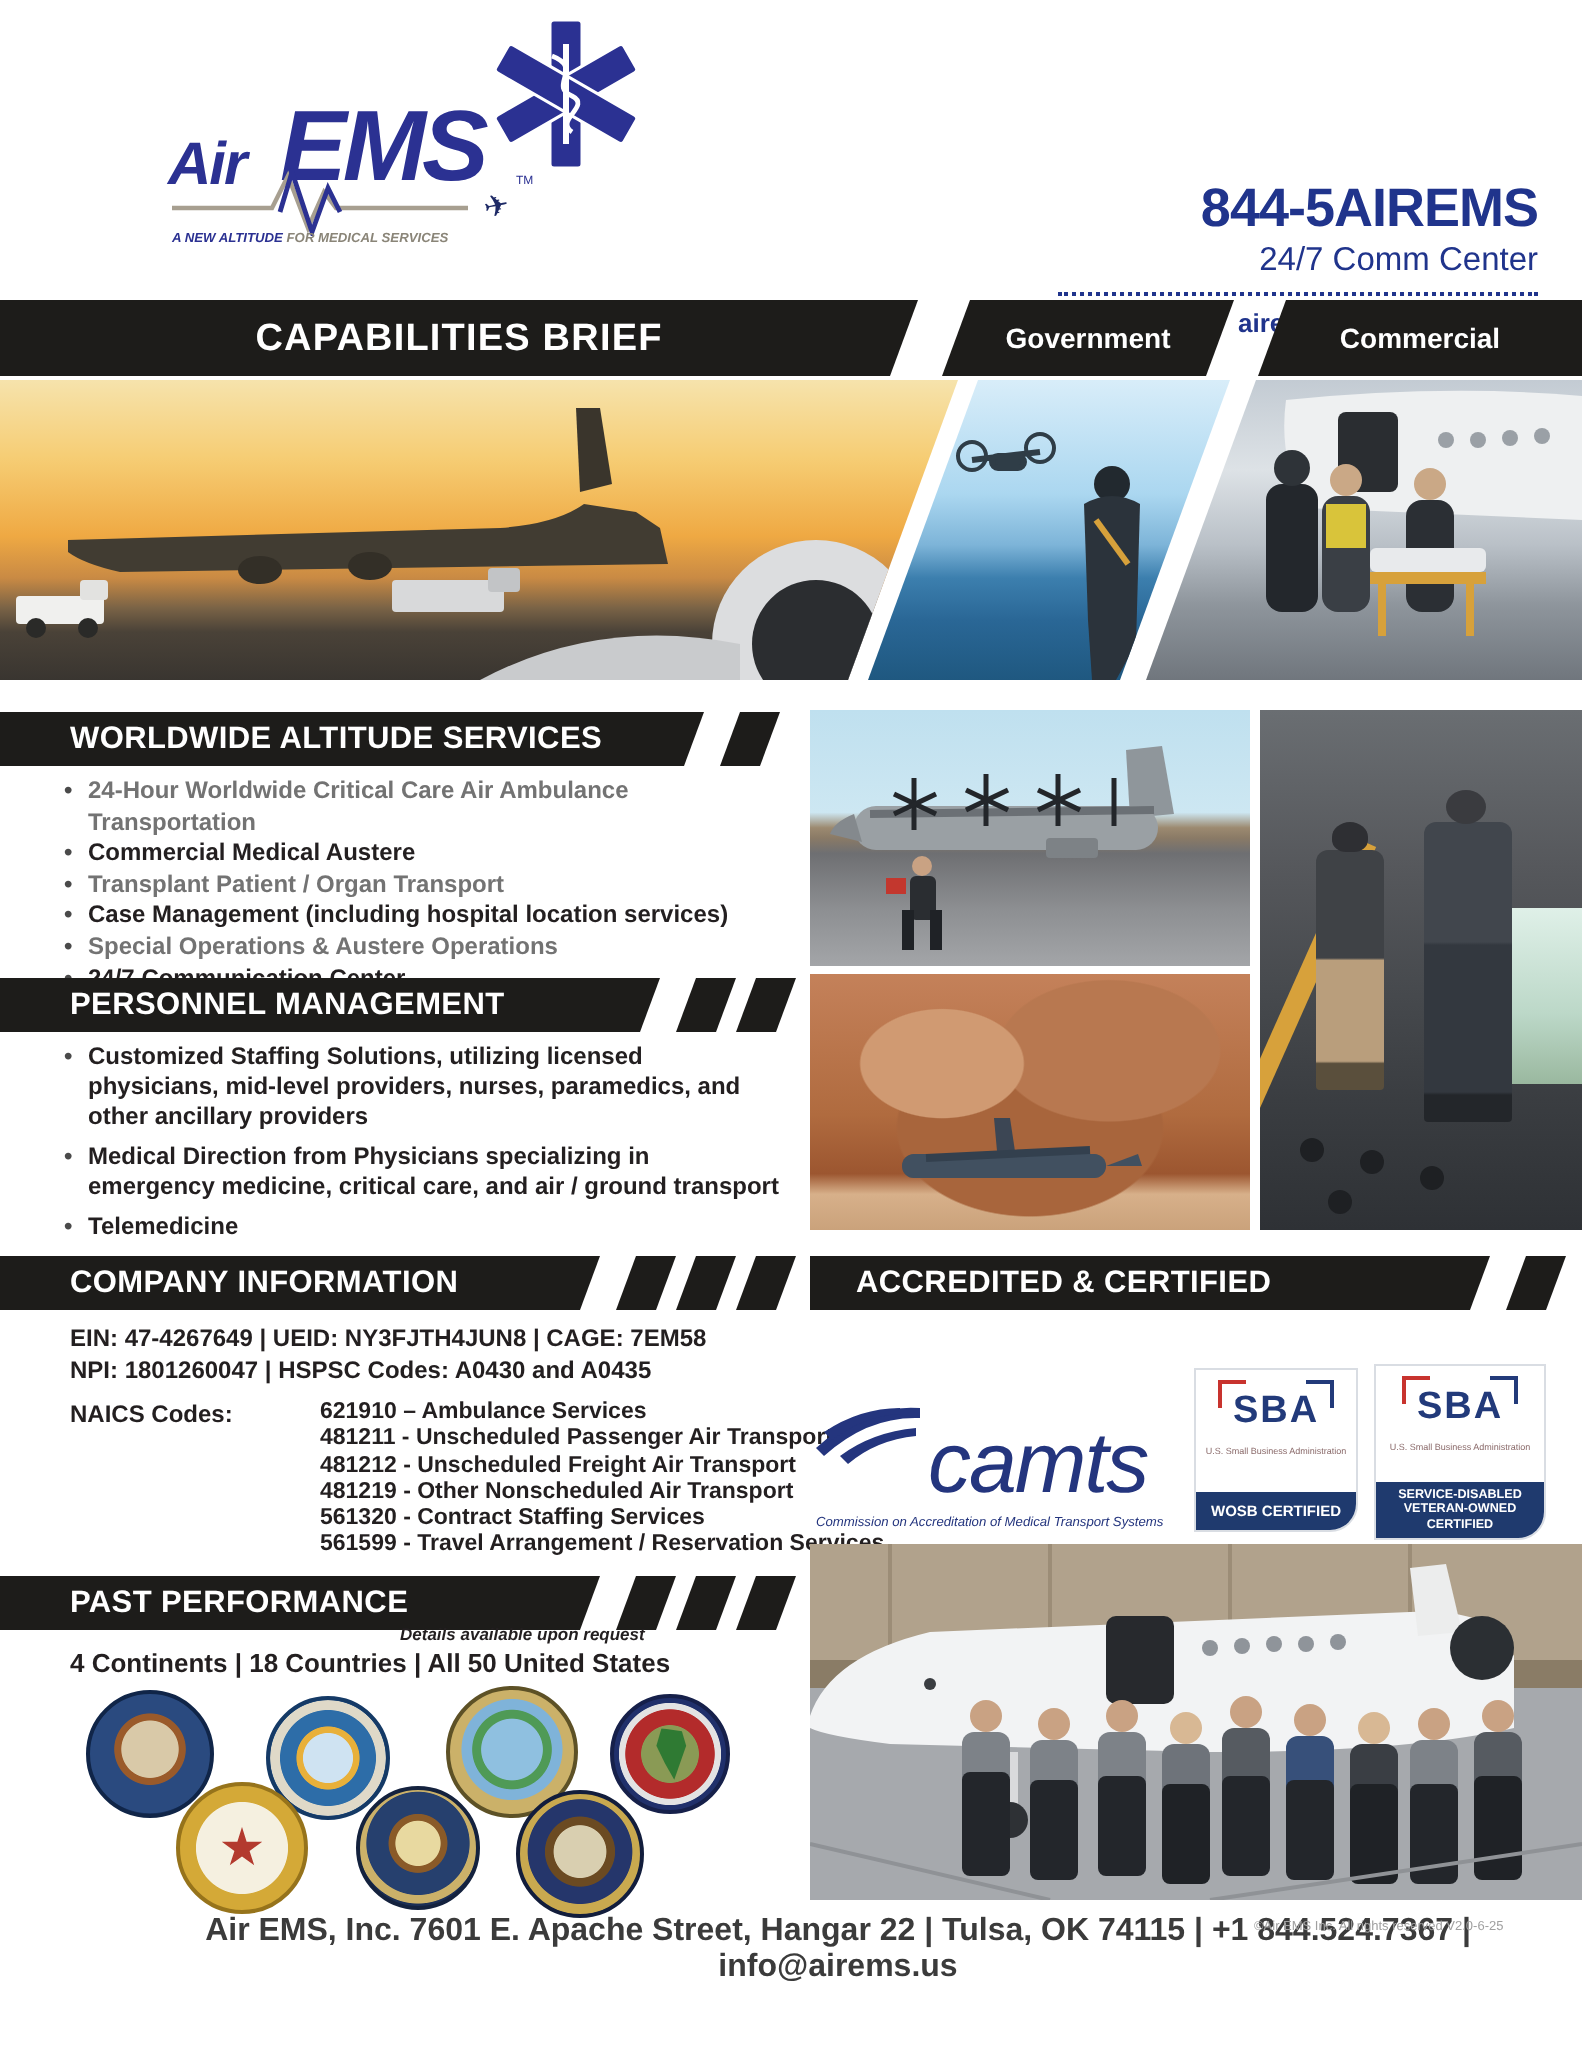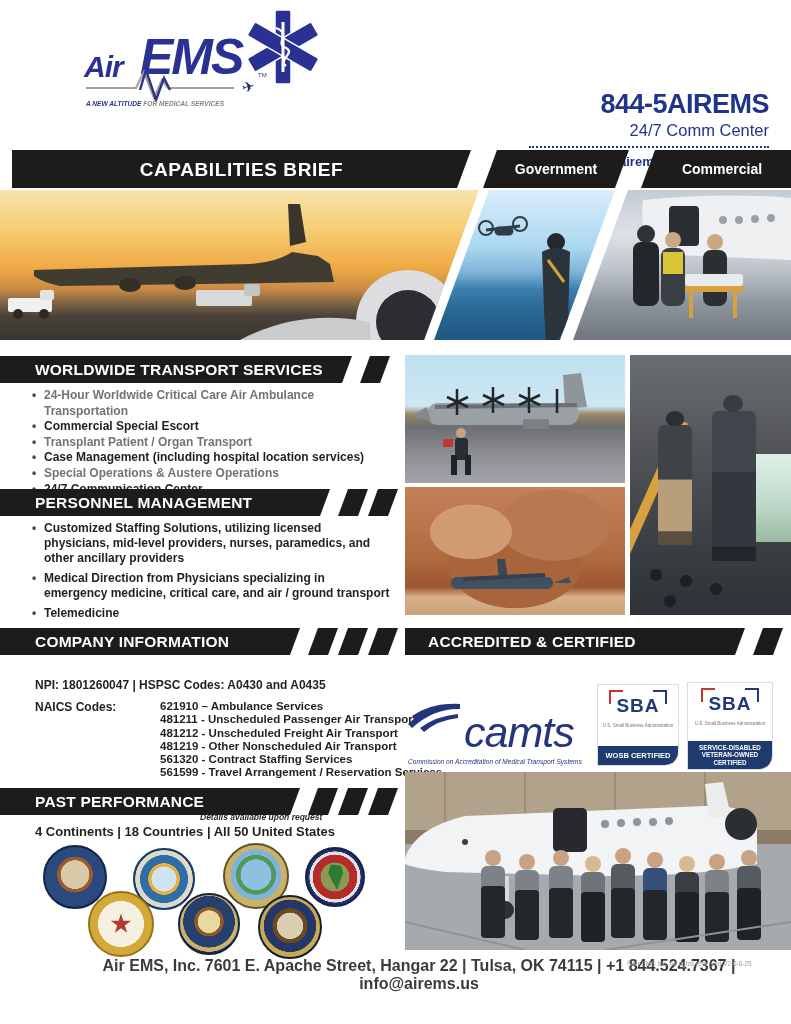--- a/index.html
+++ b/index.html
@@ -1,20 +1,20 @@
 <!DOCTYPE html>
 <html><head>
 <meta charset="utf-8">
 <style>
   html,body{margin:0;padding:0;background:#fff;}
   .page{position:relative;width:791px;height:1024px;background:#fff;overflow:hidden;
         font-family:"Liberation Sans",sans-serif;color:#231f20;}
 
   
-  .logo{position:absolute;left:84px;top:28px;width:250px;height:100px;}
+  .logo{position:absolute;left:84px;top:44px;width:250px;height:100px;}
   .logo-row{position:relative;height:64px;}
   .logo-air{position:absolute;left:0;top:22px;font-style:italic;font-weight:bold;
             font-size:30px;color:#2b3192;letter-spacing:-1px;}
   .logo-ems{position:absolute;left:56px;top:0;font-style:italic;font-weight:bold;
             font-size:50px;color:#2b3192;letter-spacing:-2px;}
   .logo-tm{position:absolute;left:174px;top:44px;font-size:6px;color:#2b3192;}
   .ekg{position:absolute;left:0;top:40px;}
   .logo-plane{position:absolute;left:158px;top:50px;font-size:15px;color:#1e2a66;
               transform:rotate(-12deg);}
   .logo-tag{position:absolute;left:2px;top:72px;font-size:6.6px;font-style:italic;white-space:nowrap;}
@@ -22,21 +22,21 @@
   .logo-tag .t2{color:#8a8578;font-weight:bold;}
   .sol{position:absolute;left:246px;top:6px;}
 
   .contact{position:absolute;right:22px;top:52px;width:250px;text-align:right;color:#20348c;}
   .phone{font-size:27px;font-weight:800;letter-spacing:-.5px;margin-top:37px;}
   .comm{font-size:16.5px;font-weight:normal;margin-top:1px;}
   .dotrule{border-top:2px dotted #20348c;margin:6px 0 6px 10px;}
   .weblinks{font-size:13px;font-weight:bold;}
 
   
-  .banner{position:absolute;left:12px;top:150px;width:680px;height:38px;}
+  .banner{position:absolute;left:0;top:150px;width:680px;height:38px;}
   .bbar{position:absolute;top:0;height:38px;background:#1d1c1a;color:#fff;}
   .bbar .btxt{position:absolute;top:9px;width:100%;text-align:center;font-weight:bold;}
   .bb-title{left:0;width:459px;clip-path:polygon(0 0,100% 0,calc(100% - 14px) 100%,0 100%);}
   .bb-title .btxt{font-size:19px;letter-spacing:.6px;}
   .bb-gov{left:471px;width:146px;clip-path:polygon(14px 0,100% 0,calc(100% - 14px) 100%,0 100%);}
   .bb-com{left:629px;width:162px;clip-path:polygon(14px 0,100% 0,100% 100%,0 100%);}
   .bb-gov .btxt,.bb-com .btxt{font-size:14px;top:11px;}
 
   
   .hero{position:absolute;left:0;top:190px;width:791px;height:150px;}
@@ -238,25 +238,25 @@
         <rect x="112" y="96" width="58" height="6" fill="#d7a13b"></rect>
         <line x1="118" y1="102" x2="118" y2="128" stroke="#d7a13b" stroke-width="4"></line>
         <line x1="162" y1="102" x2="162" y2="128" stroke="#d7a13b" stroke-width="4"></line>
       </svg>
     </div>
   </div>
 
   <div class="sechead" style="left:0;top:356px;width:391px;">
     <div class="hbar" style="width:352px;"></div>
     <div class="stripe" style="left:360px;"></div>
-    <div class="htitle">WORLDWIDE TRANSPORT SERVICES</div>
+    <div class="htitle">WORLDWIDE ALTITUDE SERVICES</div>
   </div>
   <ul class="bullets" style="top:388px;">
     <li class="blue">24-Hour Worldwide Critical Care Air Ambulance Transportation</li>
-    <li>Commercial Special Escort</li>
+    <li>Commercial Medical Austere</li>
     <li class="blue">Transplant Patient / Organ Transport</li>
     <li>Case Management  (including hospital location services)</li>
     <li class="blue">Special Operations &amp; Austere Operations</li>
     <li>24/7 Communication Center</li>
   </ul>
 
   <div class="sechead" style="left:0;top:489px;width:391px;">
     <div class="hbar" style="width:330px;"></div>
     <div class="stripe" style="left:338px;"></div>
     <div class="stripe" style="left:368px;"></div>
@@ -269,20 +269,21 @@
     <li>In-house Education &amp; Training Solutions</li>
   </ul>
 
   <div class="sechead" style="left:0;top:628px;width:391px;">
     <div class="hbar" style="width:300px;"></div>
     <div class="stripe" style="left:308px;"></div>
     <div class="stripe" style="left:338px;"></div>
     <div class="stripe" style="left:368px;"></div>
     <div class="htitle">COMPANY INFORMATION</div>
   </div>
+  <div class="cinfo" style="top:661px;">EIN:  47-4267649  |  UEID:  NY3FJTH4JUN8  |  CAGE:  7EM58</div>
   <div class="cinfo" style="top:677px;">NPI:  1801260047  |  HSPSC Codes:  A0430 and A0435</div>
   <div class="naics-label" style="top:700px;">NAICS Codes:</div>
   <ul class="naics" style="top:700px;">
     <li>621910 – Ambulance Services</li>
     <li>481211 - Unscheduled Passenger Air Transport</li>
     <li>481212 - Unscheduled Freight Air Transport</li>
     <li>481219 - Other Nonscheduled Air Transport</li>
     <li>561320 - Contract Staffing Services</li>
     <li>561599 - Travel Arrangement / Reservation Services</li>
   </ul>

